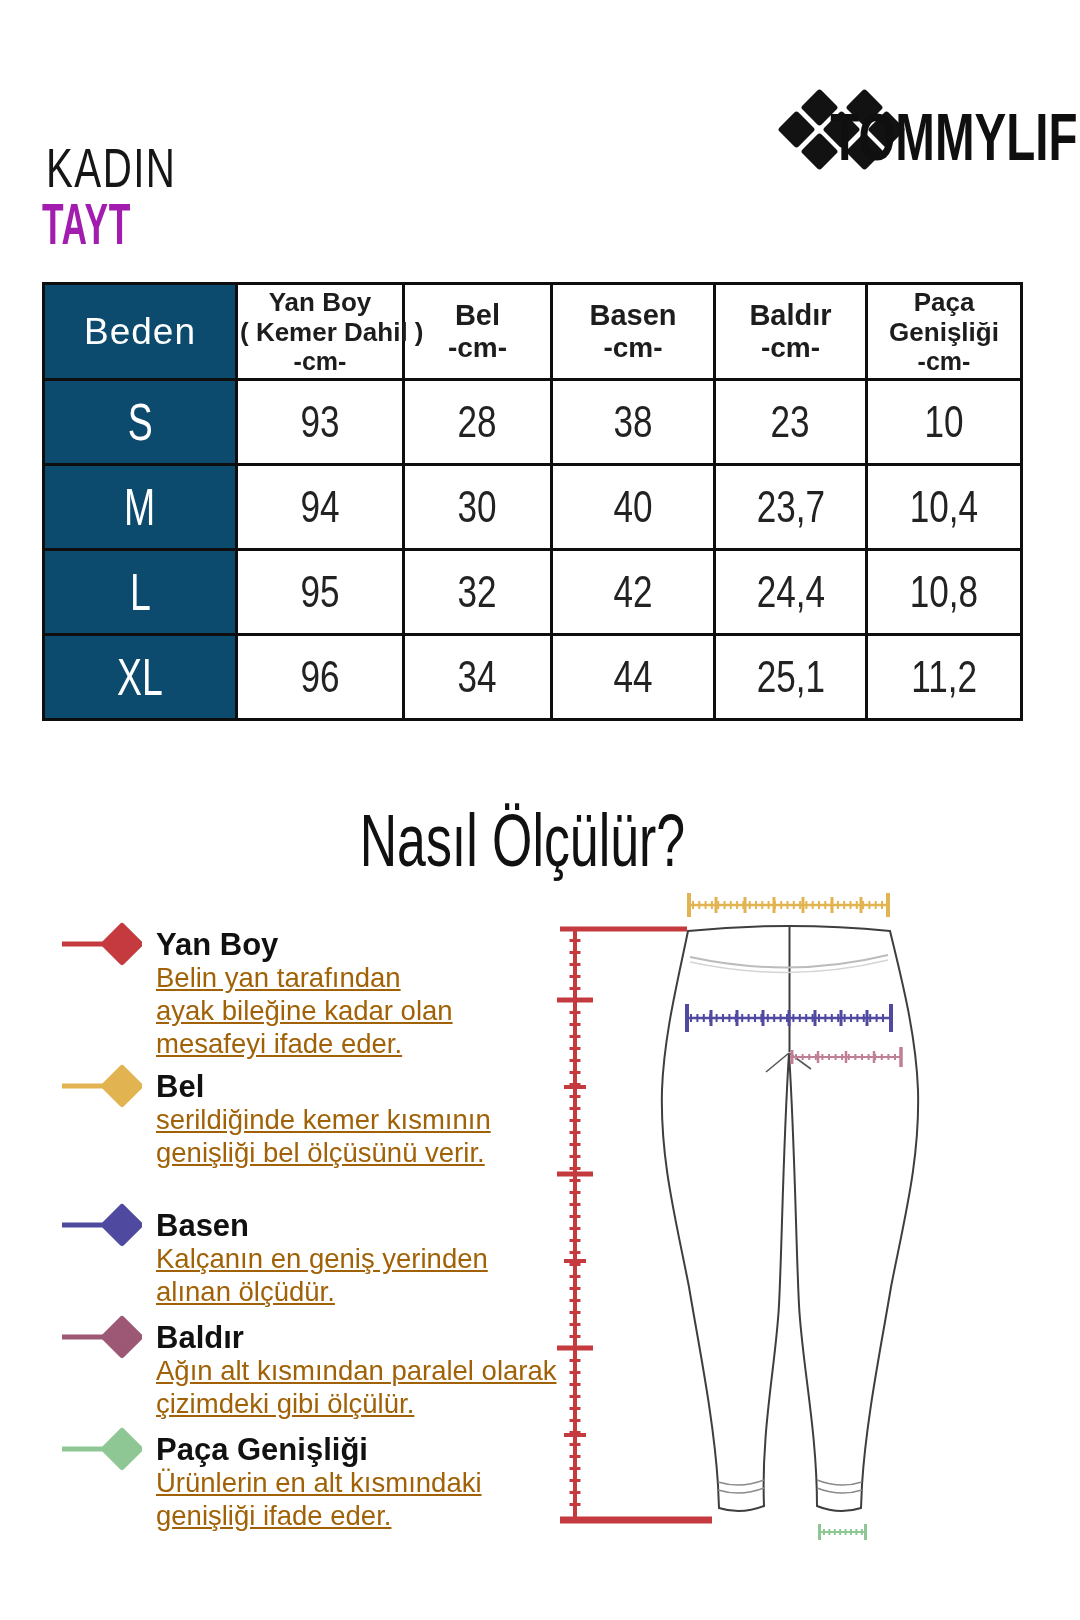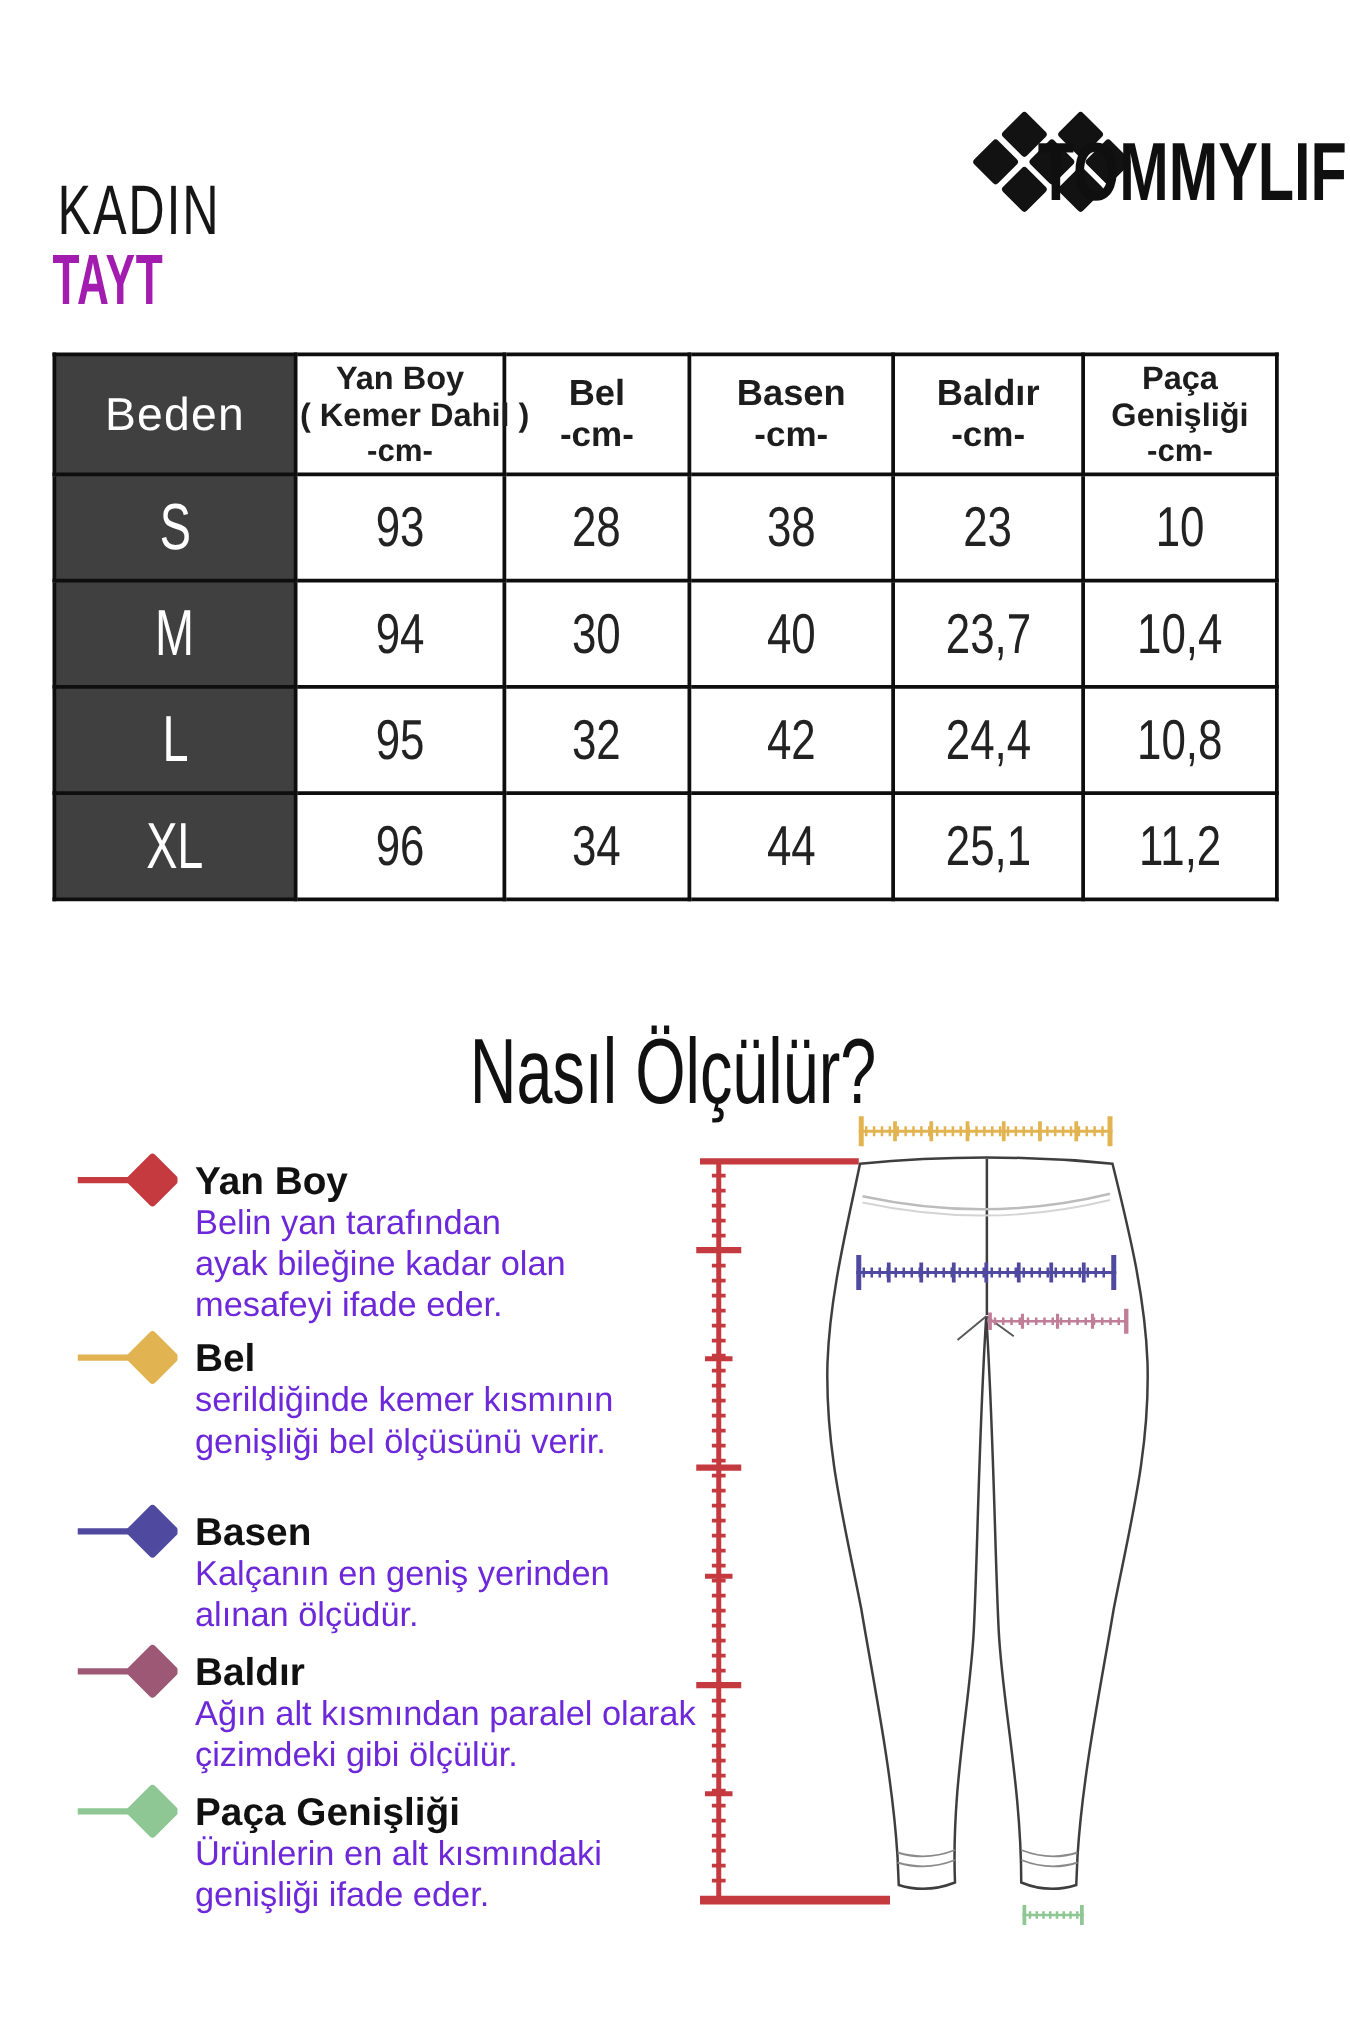--- a/index.html
+++ b/index.html
@@ -37,40 +37,40 @@
   table.size-table{
     position:absolute;left:42px;top:282px;width:978px;height:428px;
     border-collapse:collapse;table-layout:fixed;
   }
   .size-table th,.size-table td{
     border:3px solid #0e0e0e;text-align:center;vertical-align:middle;padding:2px;
     background:#ffffff;
   }
   .size-table thead tr{height:86px;}
   .size-table tbody tr{height:85px;}
-  .size-table .dark{background:#404040;color:#ffffff;}
+  .size-table .dark{background:#0c4a6e;color:#ffffff;}
   .corner{font-size:37px;font-weight:400;letter-spacing:1px;}
   .h-title{font-size:29px;line-height:33px;}
   .h-sub{font-size:26px;line-height:30px;white-space:nowrap;}
   .h-unit{font-size:28px;line-height:32px;}
   th.small .h-title{font-size:26px;line-height:30px;}
   th.small .h-unit{font-size:25px;line-height:29px;}
   .size-cell .cond{transform:scaleX(0.72);transform-origin:center;font-size:52px;font-weight:400;}
   td .val{transform:scaleX(0.78);transform-origin:center;font-size:45px;color:#222;}
 
   
   .measure-title{
-    position:absolute;left:0;top:798px;width:1044px;text-align:center;margin:16px;
+    position:absolute;left:0;top:798px;width:1044px;text-align:center;margin:0;
     font-size:74px;line-height:86px;font-weight:500;color:#111;
   }
   .measure-title .cond{transform:scaleX(0.70);transform-origin:center;}
   .legend-item{position:absolute;left:62px;display:flex;gap:14px;}
   .legend-marker{flex:0 0 auto;margin-top:-6px;}
   .legend-name{font-size:31px;line-height:33px;font-weight:700;color:#111;}
-  .legend-line{font-size:27.5px;line-height:33px;color:#6d28d9;}
+  .legend-line{font-size:27.5px;line-height:33px;color:#a16207;text-decoration:underline;}
   .diagram{position:absolute;left:540px;top:855px;}
 </style>
 </head>
 <body>
 
 <div class="page">
 
   <div class="category"><span class="cond">KADIN</span></div>
   <div class="product"><span class="cond">TAYT</span></div>
 

